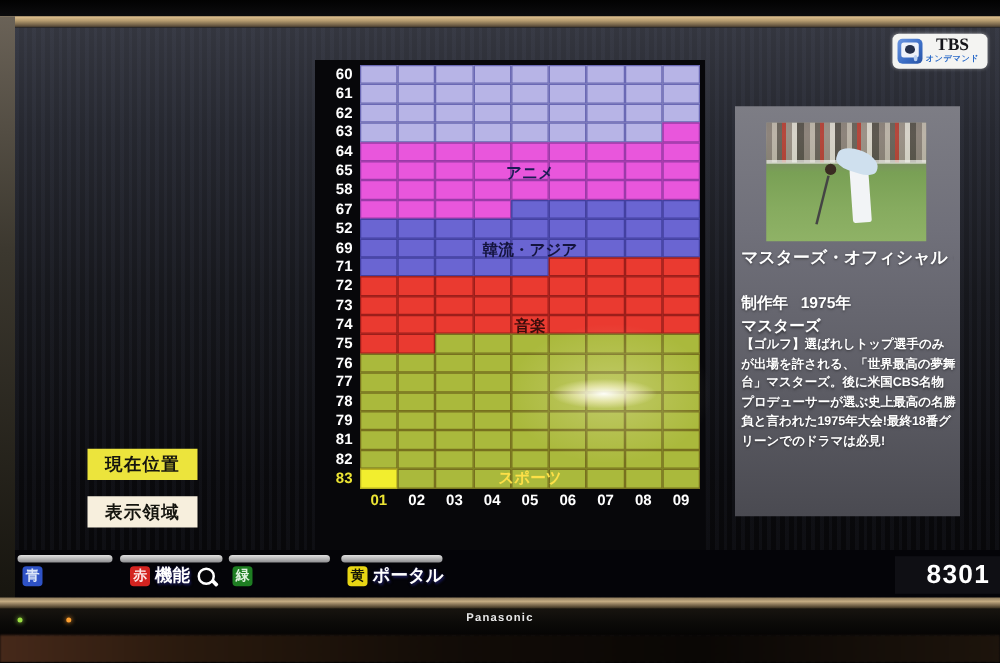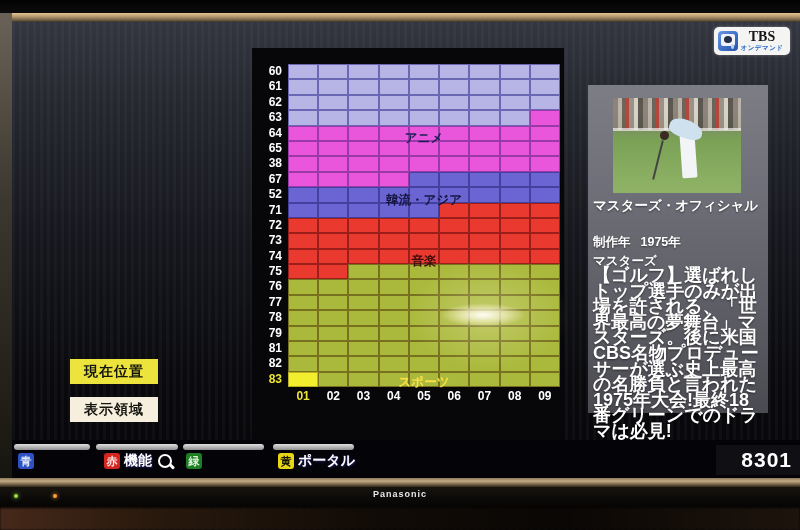--- a/index.html
+++ b/index.html
@@ -41,21 +41,21 @@
   .tbs-icon .scr{position:absolute;left:3px;top:3px;right:3px;bottom:5px;background:#eef2fa;border-radius:2px;}
   .tbs-icon .face{position:absolute;left:6px;top:5px;width:8px;height:7px;background:#26304a;
             border-radius:50% 50% 45% 45%;}
   .tbs-icon .drop{position:absolute;right:4px;bottom:2px;width:3px;height:5px;background:#bcd2f2;border-radius:50% 50% 50% 50%/60% 60% 40% 40%;}
   .tbs-text{display:flex;flex-direction:column;align-items:center;flex:1;line-height:1;}
   .tbs-brand{font-family:"Liberation Serif","DejaVu Serif",serif;font-weight:bold;font-size:14px;color:#15151a;}
   .tbs-sub{font-size:6.5px;font-weight:bold;color:#2a6ac8;margin-top:1px;letter-spacing:.5px;}
 
   
   .grid-panel{position:absolute;left:240px;top:26px;width:312px;height:398px;background:#07070a;
-              padding-top:16px;box-sizing:border-box;}
+              padding-top:4px;box-sizing:border-box;}
   .grow{display:flex;height:15.4px;}
   .rlabel{width:36px;box-sizing:border-box;text-align:right;padding-right:6px;color:#fff;
           font-size:12px;font-weight:bold;line-height:15.4px;}
   .rlabel.hl{color:#ece434;}
   .cells{flex:1;display:flex;margin-right:4px;}
   .cell{flex:1;border:1px solid rgba(20,16,60,.45);box-sizing:border-box;}
   .region-labels{position:absolute;left:36px;top:6px;width:272px;height:370px;pointer-events:none;}
   .region-label{position:absolute;left:0;width:100%;height:15.4px;line-height:15.4px;
           text-align:center;font-size:12.5px;font-weight:bold;}
   .col-labels{display:flex;margin-left:36px;margin-right:4px;height:15px;margin-top:2px;}
@@ -81,21 +81,21 @@
   .golfer-head{position:absolute;left:47px;top:33px;width:9px;height:9px;background:#3a2c22;border-radius:50%;}
   .golfer-legs{position:absolute;left:68px;top:36px;width:15px;height:44px;background:#f2f4f6;
           border-radius:3px 6px 2px 2px;transform:rotate(-4deg);}
   .golfer-club{position:absolute;left:44px;top:42px;width:2px;height:40px;background:#444;transform:rotate(14deg);}
   .prog-title{position:absolute;left:5px;top:112px;width:170px;color:#fff;font-size:13.5px;font-weight:bold;
           white-space:nowrap;overflow:hidden;text-shadow:0 1px 2px rgba(0,0,0,.5);}
   .prog-meta{position:absolute;left:5px;top:149px;width:170px;color:#fff;font-size:12.5px;font-weight:bold;
           text-shadow:0 1px 2px rgba(0,0,0,.5);}
   .meta-year{margin-bottom:2px;}
   .meta-year .yv{margin-left:10px;}
-  .prog-desc{position:absolute;left:5px;top:183px;width:172px;color:#fff;font-size:18px;font-weight:bold;
+  .prog-desc{position:absolute;left:5px;top:183px;width:172px;color:#fff;font-size:10px;font-weight:bold;
           line-height:15.6px;text-shadow:0 1px 2px rgba(0,0,0,.5);word-break:break-all;}
 
   
   .btn-current{position:absolute;left:58px;top:337px;width:88px;height:25px;background:#ece43c;
           color:#15150f;font-size:14px;font-weight:bold;text-align:center;line-height:25px;letter-spacing:1px;}
   .btn-display{position:absolute;left:58px;top:375px;width:88px;height:25px;background:#f7efdd;
           color:#15150f;font-size:14px;font-weight:bold;text-align:center;line-height:25px;letter-spacing:1px;}
 
   
   .fbar{position:absolute;left:0;top:418px;width:788px;height:38px;background:#040408;}
@@ -216,21 +216,21 @@
               <div class="cell" style="background: rgb(233, 86, 220); border-color: rgb(154, 58, 168);"></div>
               <div class="cell" style="background: rgb(233, 86, 220); border-color: rgb(154, 58, 168);"></div>
               <div class="cell" style="background: rgb(233, 86, 220); border-color: rgb(154, 58, 168);"></div>
               <div class="cell" style="background: rgb(233, 86, 220); border-color: rgb(154, 58, 168);"></div>
               <div class="cell" style="background: rgb(233, 86, 220); border-color: rgb(154, 58, 168);"></div>
               <div class="cell" style="background: rgb(233, 86, 220); border-color: rgb(154, 58, 168);"></div>
               <div class="cell" style="background: rgb(233, 86, 220); border-color: rgb(154, 58, 168);"></div>
             </div>
           </div>
           <div class="grow">
-            <div class="rlabel">38</div>
+            <div class="rlabel">58</div>
             <div class="cells">
               <div class="cell" style="background: rgb(233, 86, 220); border-color: rgb(154, 58, 168);"></div>
               <div class="cell" style="background: rgb(233, 86, 220); border-color: rgb(154, 58, 168);"></div>
               <div class="cell" style="background: rgb(233, 86, 220); border-color: rgb(154, 58, 168);"></div>
               <div class="cell" style="background: rgb(233, 86, 220); border-color: rgb(154, 58, 168);"></div>
               <div class="cell" style="background: rgb(233, 86, 220); border-color: rgb(154, 58, 168);"></div>
               <div class="cell" style="background: rgb(233, 86, 220); border-color: rgb(154, 58, 168);"></div>
               <div class="cell" style="background: rgb(233, 86, 220); border-color: rgb(154, 58, 168);"></div>
               <div class="cell" style="background: rgb(233, 86, 220); border-color: rgb(154, 58, 168);"></div>
               <div class="cell" style="background: rgb(233, 86, 220); border-color: rgb(154, 58, 168);"></div>
@@ -245,20 +245,34 @@
               <div class="cell" style="background: rgb(233, 86, 220); border-color: rgb(154, 58, 168);"></div>
               <div class="cell" style="background: rgb(106, 101, 210); border-color: rgb(67, 64, 160);"></div>
               <div class="cell" style="background: rgb(106, 101, 210); border-color: rgb(67, 64, 160);"></div>
               <div class="cell" style="background: rgb(106, 101, 210); border-color: rgb(67, 64, 160);"></div>
               <div class="cell" style="background: rgb(106, 101, 210); border-color: rgb(67, 64, 160);"></div>
               <div class="cell" style="background: rgb(106, 101, 210); border-color: rgb(67, 64, 160);"></div>
             </div>
           </div>
           <div class="grow">
             <div class="rlabel">52</div>
+            <div class="cells">
+              <div class="cell" style="background: rgb(106, 101, 210); border-color: rgb(67, 64, 160);"></div>
+              <div class="cell" style="background: rgb(106, 101, 210); border-color: rgb(67, 64, 160);"></div>
+              <div class="cell" style="background: rgb(106, 101, 210); border-color: rgb(67, 64, 160);"></div>
+              <div class="cell" style="background: rgb(106, 101, 210); border-color: rgb(67, 64, 160);"></div>
+              <div class="cell" style="background: rgb(106, 101, 210); border-color: rgb(67, 64, 160);"></div>
+              <div class="cell" style="background: rgb(106, 101, 210); border-color: rgb(67, 64, 160);"></div>
+              <div class="cell" style="background: rgb(106, 101, 210); border-color: rgb(67, 64, 160);"></div>
+              <div class="cell" style="background: rgb(106, 101, 210); border-color: rgb(67, 64, 160);"></div>
+              <div class="cell" style="background: rgb(106, 101, 210); border-color: rgb(67, 64, 160);"></div>
+            </div>
+          </div>
+          <div class="grow">
+            <div class="rlabel">69</div>
             <div class="cells">
               <div class="cell" style="background: rgb(106, 101, 210); border-color: rgb(67, 64, 160);"></div>
               <div class="cell" style="background: rgb(106, 101, 210); border-color: rgb(67, 64, 160);"></div>
               <div class="cell" style="background: rgb(106, 101, 210); border-color: rgb(67, 64, 160);"></div>
               <div class="cell" style="background: rgb(106, 101, 210); border-color: rgb(67, 64, 160);"></div>
               <div class="cell" style="background: rgb(106, 101, 210); border-color: rgb(67, 64, 160);"></div>
               <div class="cell" style="background: rgb(106, 101, 210); border-color: rgb(67, 64, 160);"></div>
               <div class="cell" style="background: rgb(106, 101, 210); border-color: rgb(67, 64, 160);"></div>
               <div class="cell" style="background: rgb(106, 101, 210); border-color: rgb(67, 64, 160);"></div>
               <div class="cell" style="background: rgb(106, 101, 210); border-color: rgb(67, 64, 160);"></div>

